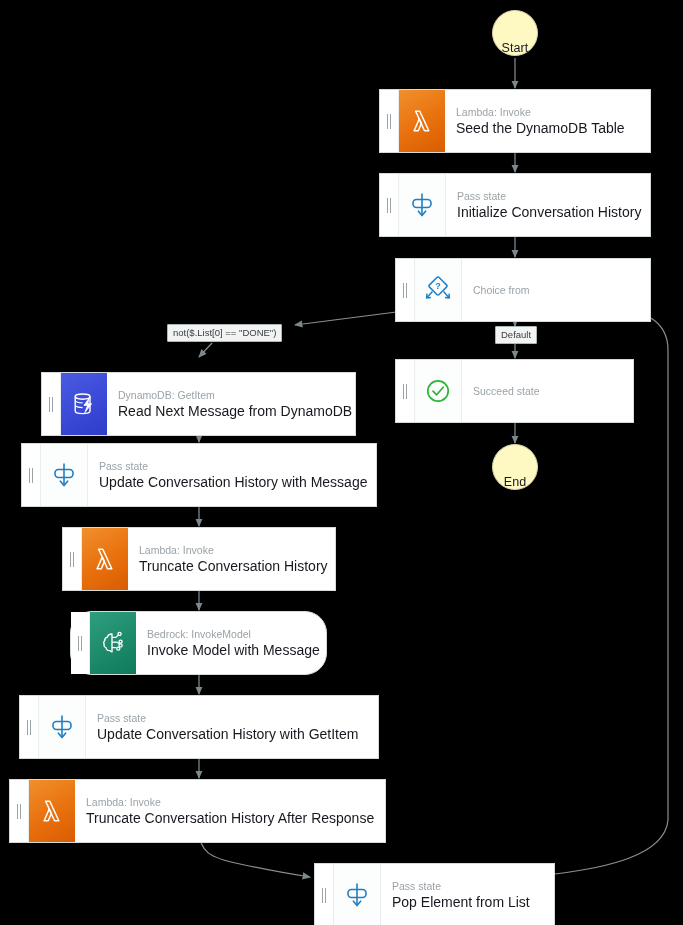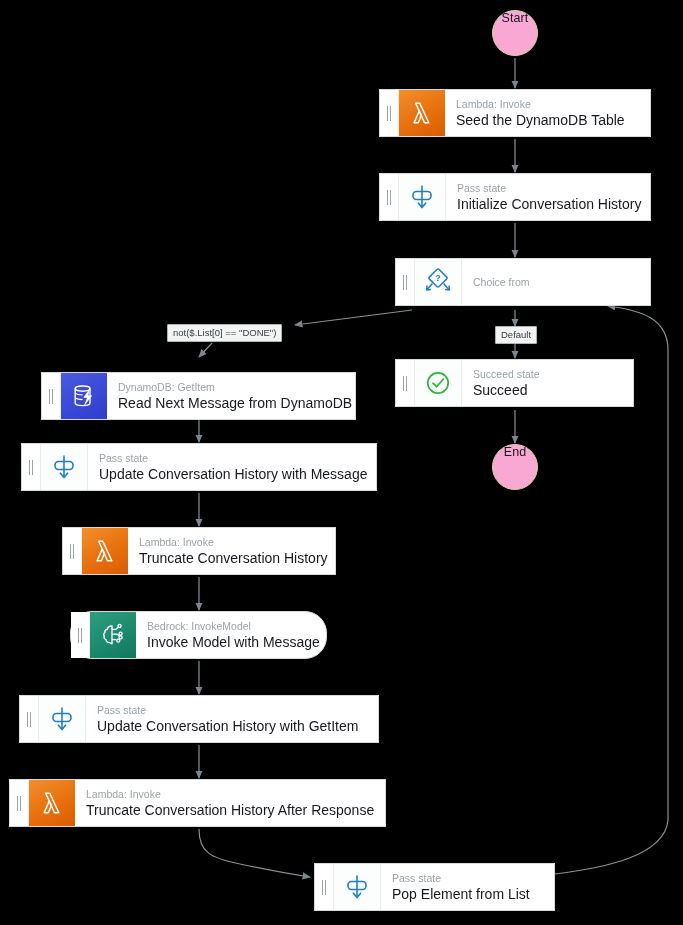--- a/index.html
+++ b/index.html
@@ -24,37 +24,37 @@
     height: 925px;
     pointer-events: none;
   }
 
   
   .terminal {
     position: absolute;
     width: 46px;
     height: 46px;
     border-radius: 50%;
-    background: #f9a8d4;
+    background: #fef9c3;
     border: 1px solid #d8d2ab;
     display: flex;
-    align-items: flex-start;
+    align-items: flex-end;
     justify-content: center;
     box-sizing: border-box;
   }
   .terminal span {
     font-size: 12.5px;
     color: #16191f;
     letter-spacing: .1px;
   }
 
   
   .node {
     position: absolute;
-    height: 48px;
+    height: 64px;
     background: #ffffff;
     border: 1px solid #d5dbdb;
     box-sizing: border-box;
     display: flex;
     align-items: stretch;
     box-shadow: 0 1px 1px rgba(0,0,0,0.10);
   }
   .grip {
     width: 18px;
     flex: 0 0 18px;
@@ -247,21 +247,20 @@
         <i></i>
       </div>
     <div class="icon-tile plain">
       <svg width="28" height="28" viewBox="0 0 28 28" aria-hidden="true">
         <circle cx="14" cy="14" r="10.2" fill="none" stroke="#2bb534" stroke-width="1.7"></circle>
         <path d="M9.0,14.2 L12.6,17.8 L19.2,10.2" fill="none" stroke="#2bb534" stroke-width="1.7" stroke-linecap="round" stroke-linejoin="round"></path>
       </svg>
     </div>
     <div class="labels">
       <div class="type-label">Succeed state</div>
-      <div class="name-label">Succeed</div>
     </div>
   </div>
 
   <div class="node" style="left:41px; top:359px; width:315px;margin-top:13px;">
     <div class="grip">
         <i></i>
         <i></i>
       </div>
     <div class="icon-tile dynamodb">
       <svg width="28" height="28" viewBox="0 0 28 28" aria-hidden="true">

